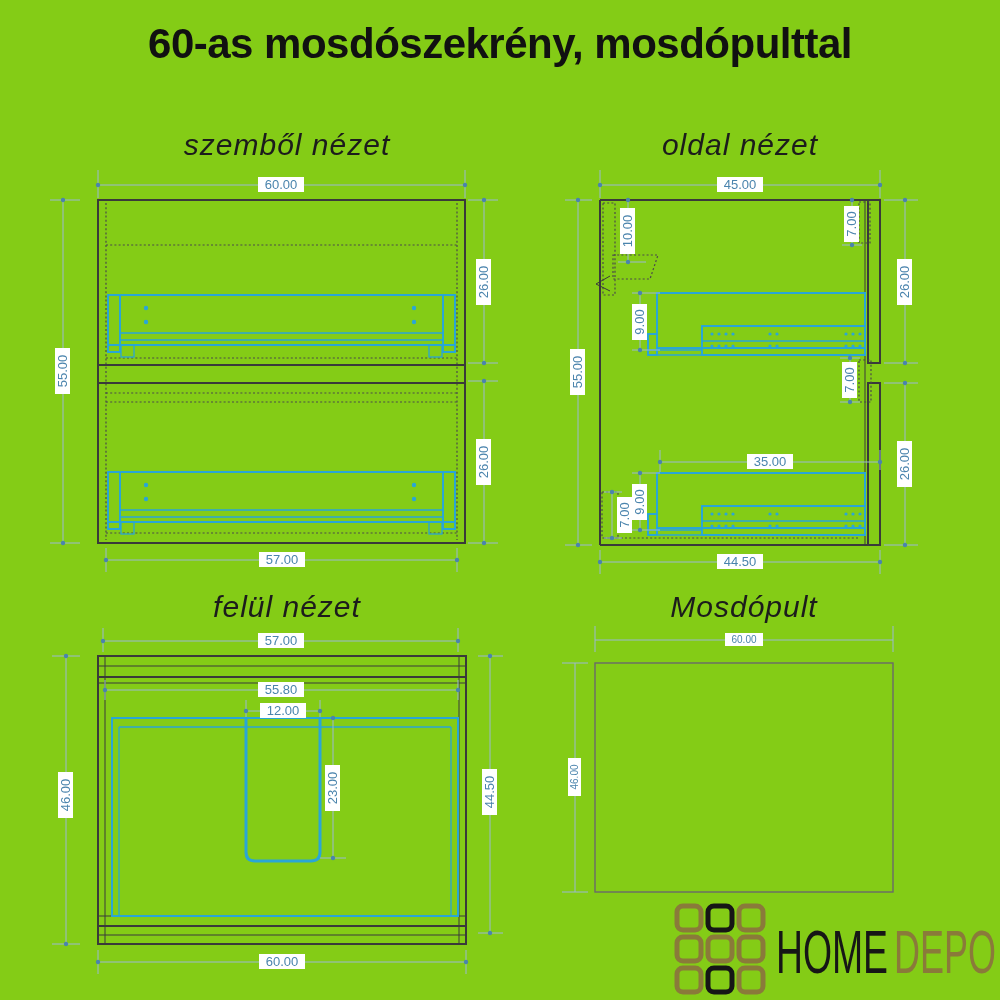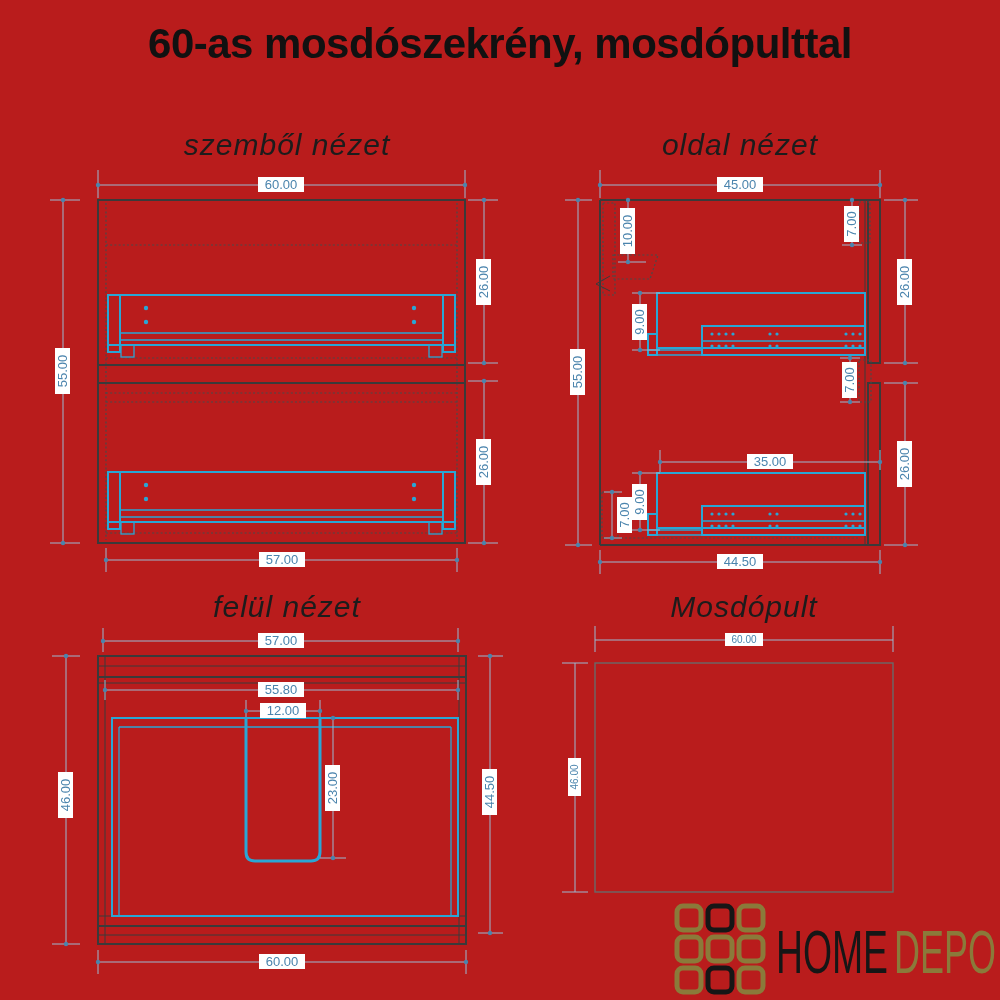--- a/index.html
+++ b/index.html
@@ -1,16 +1,16 @@
 <!DOCTYPE html>
 <html><head>
 <meta charset="utf-8">
 <style>
   html,body{margin:0;padding:0;background:#ffffff;}
-  .canvas{position:relative;width:1000px;height:1000px;background:#b91c1c;overflow:hidden;
+  .canvas{position:relative;width:1000px;height:1000px;background:#84cc16;overflow:hidden;
           font-family:"Liberation Sans",sans-serif;}
   svg{position:absolute;left:0;top:0;}
 
   
   .oline{stroke:#3a3a3a;stroke-width:2;fill:none;}
   .tline{stroke:#3a3a3a;stroke-width:1;fill:none;}
   .dotl{stroke:#4a4a4a;stroke-width:1.2;stroke-dasharray:2 2.2;fill:none;}
   .cy{stroke:#2aa6d5;stroke-width:2;fill:none;}
   .cy1{stroke:#2aa6d5;stroke-width:1.3;fill:none;}
   .cy3{stroke:#2aa6d5;stroke-width:3;fill:none;}

